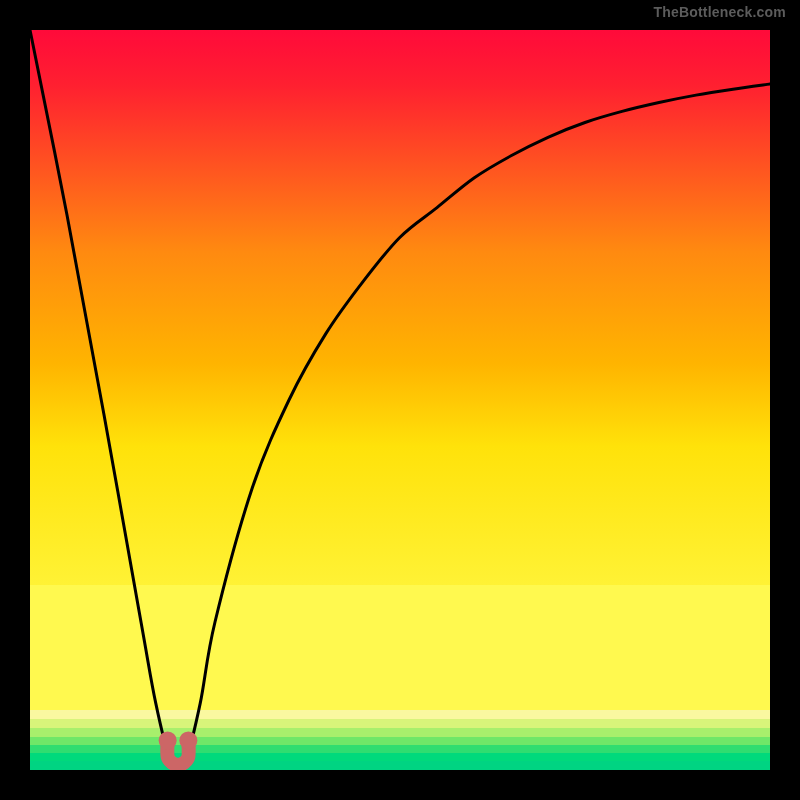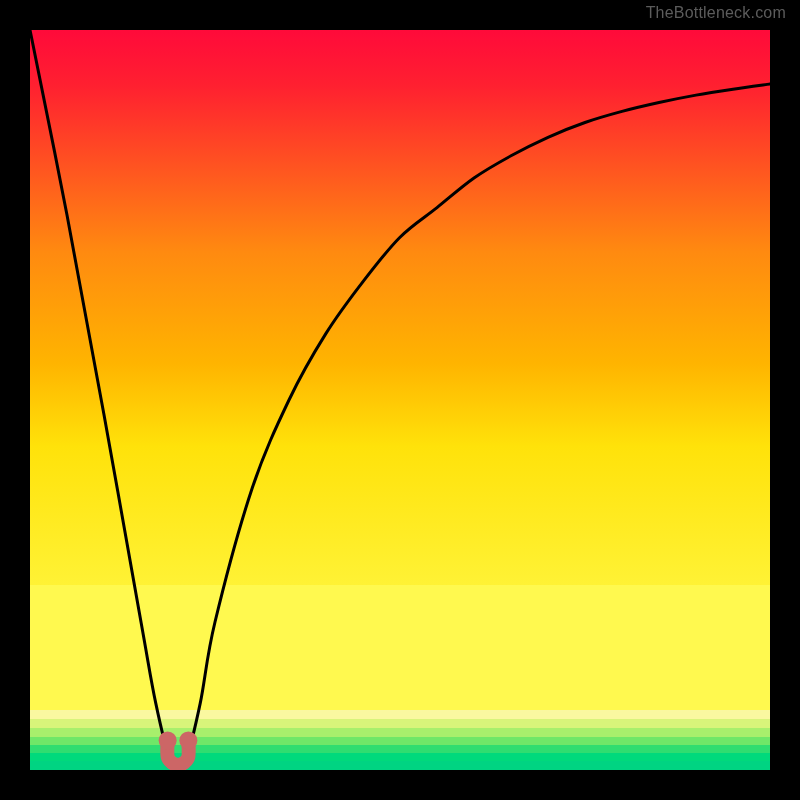--- a/index.html
+++ b/index.html
@@ -14,22 +14,22 @@
     width: 800px;
     height: 800px;
     background: #000;
     position: relative;
   }
   .watermark {
     position: absolute;
     top: 4px;
     right: 14px;
     color: #5c5c5c;
-    font-size: 16px;
-    font-weight: 400;
+    font-size: 14px;
+    font-weight: 700;
     z-index: 30;
     letter-spacing: 0.2px;
   }
   svg.plot {
     position: absolute;
     left: 30px;
     top: 30px;
     width: 740px;
     height: 740px;
     display: block;

